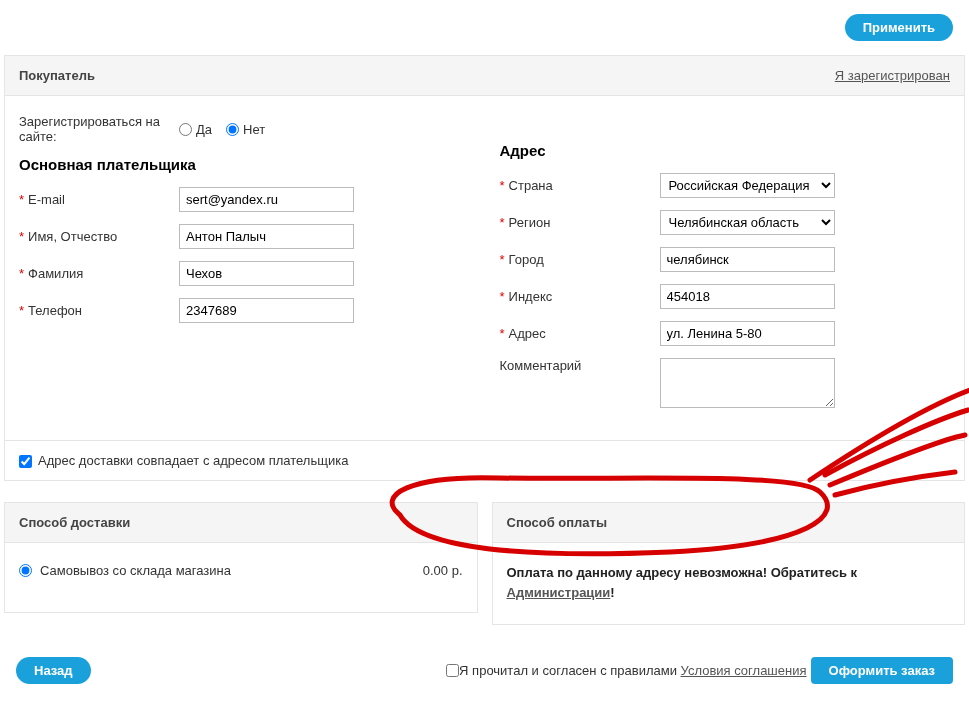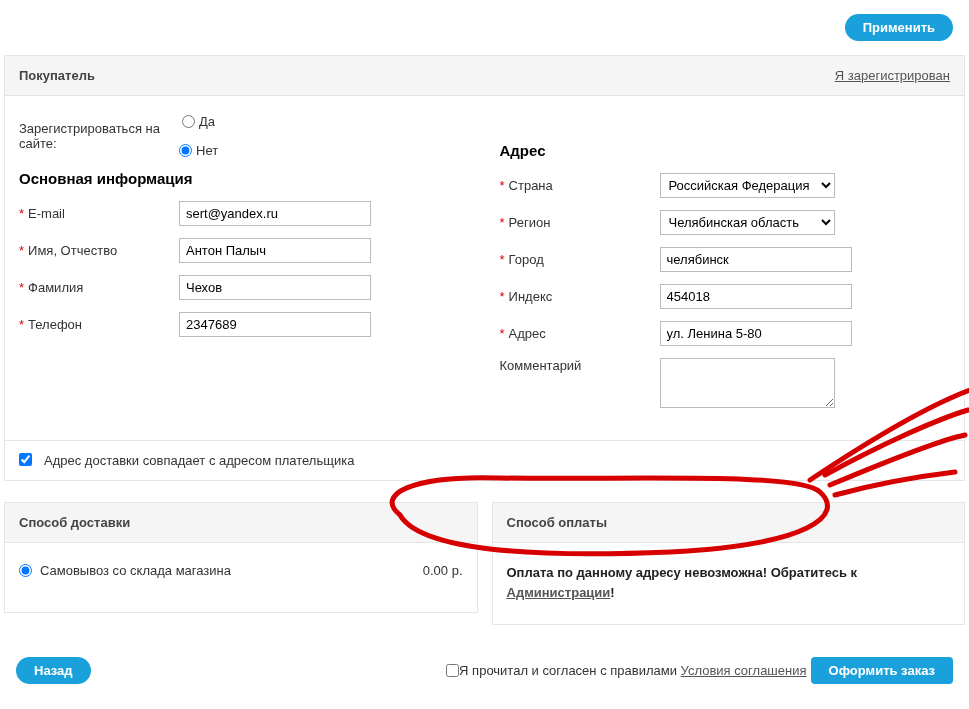--- a/index.html
+++ b/index.html
@@ -8,27 +8,27 @@
     .top-apply { text-align: right; padding: 14px 12px; }
     .btn-blue { background: #1AA1DB; color: #fff; border: none; border-radius: 15px; padding: 6px 18px; font-size: 13px; font-weight: bold; cursor: pointer; }
     .section-header { background: #f5f5f5; border: 1px solid #e5e5e5; padding: 12px 14px; display: flex; justify-content: space-between; align-items: center; }
     .section-title { font-weight: bold; color: #444; }
     .link-underline { color: #555; text-decoration: underline; cursor: pointer; }
     .form-area { border: 1px solid #e5e5e5; border-top: none; padding: 18px 14px 20px; display: flex; gap: 30px; }
     .form-col { flex: 1; }
     .form-row { display: flex; align-items: center; margin-bottom: 12px; }
     .form-label { width: 160px; font-size: 13px; color: #333; }
     .req { color: #d00; margin-right: 4px; }
-    .form-input { width: 192px; padding: 4px 6px; border: 1px solid #bbb; font-size: 13px; background: #fff; }
+    .form-input { width: 175px; padding: 4px 6px; border: 1px solid #bbb; font-size: 13px; background: #fff; }
     .form-select { width: 175px; padding: 3px 4px; border: 1px solid #bbb; font-size: 13px; background: #fff; }
     .form-textarea { width: 175px; height: 50px; padding: 4px 6px; border: 1px solid #bbb; resize: both; font-family: Arial; }
     .heading { font-weight: bold; font-size: 15px; margin: 10px 0 14px; color: #000; }
-    .radio-group { display: inline-flex; gap: 14px; align-items: center; flex-direction: column; }
+    .radio-group { display: inline-flex; gap: 14px; align-items: center; }
     .radio-label { display: flex; align-items: center; gap: 4px; }
-    .checkbox-row { border: 1px solid #e5e5e5; border-top: none; padding: 12px 14px; display: flex; align-items: flex-start; gap: 12px; font-size: 13px; color: #333; }
+    .checkbox-row { border: 1px solid #e5e5e5; border-top: none; padding: 12px 14px; display: flex; align-items: flex-end; gap: 6px; font-size: 13px; color: #333; }
     .two-col { display: flex; gap: 14px; margin-top: 21px; }
     .col-half { flex: 1; }
     .gray-header { background: #f5f5f5; border: 1px solid #e5e5e5; padding: 12px 14px; font-weight: bold; color: #444; }
     .delivery-box { border: 1px solid #e5e5e5; border-top: none; padding: 20px 14px 22px; min-height: 70px; }
     .delivery-title { font-weight: bold; margin-bottom: 8px; display: block; }
     .delivery-row { display: flex; align-items: center; gap: 8px; }
     .delivery-price { margin-left: auto; }
     .payment-msg { font-weight: bold; color: #222; line-height: 1.5; }
     .payment-msg a { color: #555; text-decoration: underline; font-weight: bold; }
     .bottom-bar { display: flex; align-items: center; padding: 32px 12px 40px; }
@@ -60,21 +60,21 @@
             <input type="radio" name="reg" style="">
             <span>Да</span>
           </label>
           <label class="radio-label">
             <input type="radio" name="reg" checked="" style="">
             <span>Нет</span>
           </label>
         </div>
       </div>
 
-      <div class="heading">Основная информация</div>
+      <div class="heading">Основная плательщика</div>
 
       <div class="form-row">
         <div class="form-label"><span class="req">*</span><span>E-mail</span></div>
         <input class="form-input" value="sert@yandex.ru" style="">
       </div>
       <div class="form-row">
         <div class="form-label"><span class="req">*</span><span>Имя, Отчество</span></div>
         <input class="form-input" value="Антон Палыч" style="">
       </div>
       <div class="form-row">

